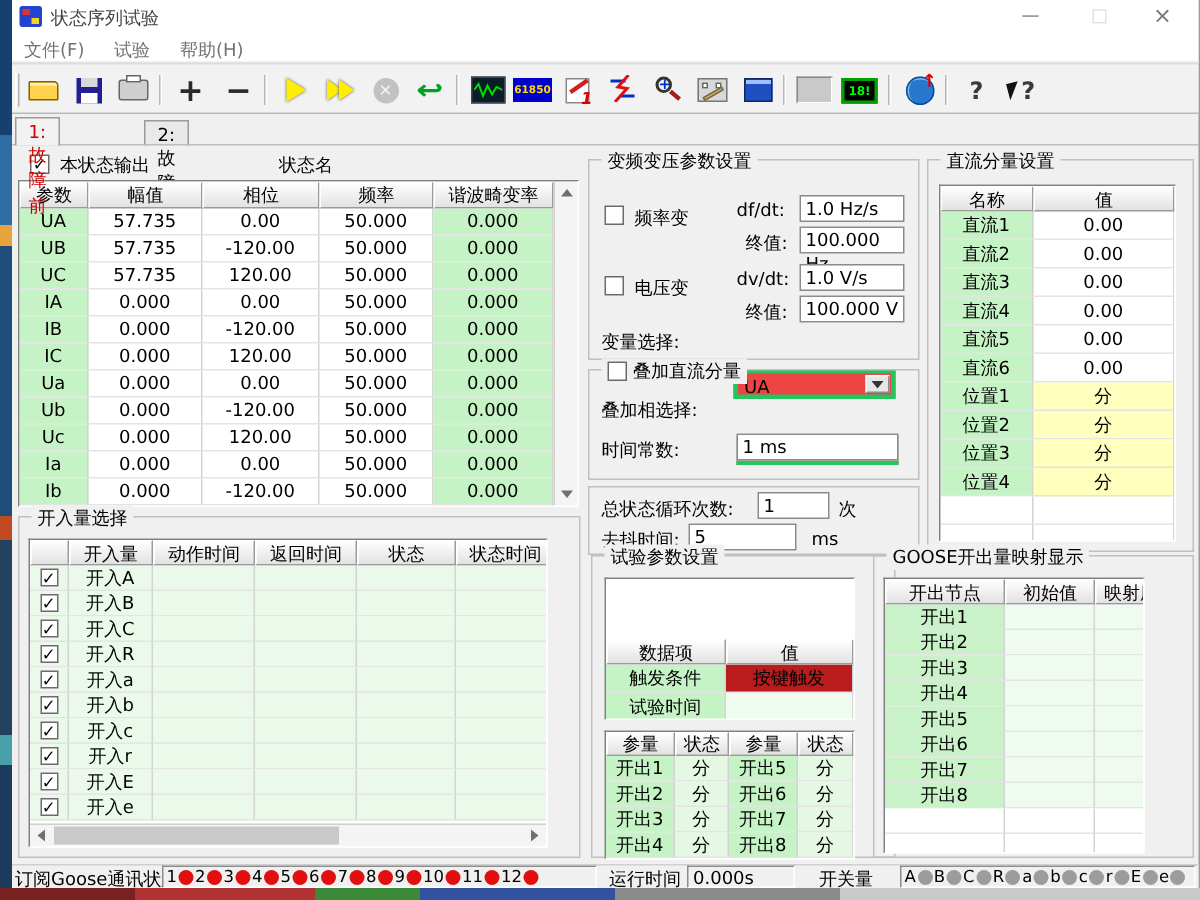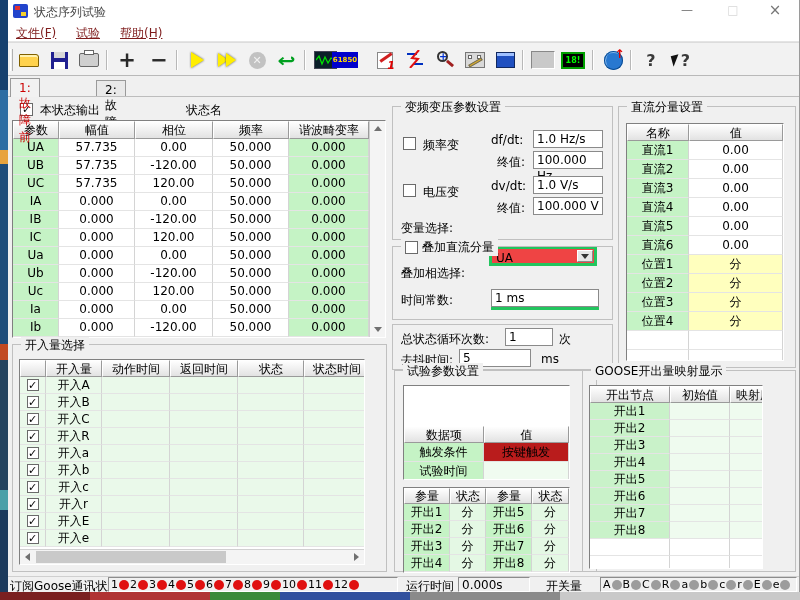--- a/index.html
+++ b/index.html
@@ -18,21 +18,21 @@
   .titlebar { position:absolute; left:0; top:0; width:100%; height:22px; background:#fff; }
   .app-icon { position:absolute; left:5px; top:4px; width:15px; height:14px; background:#2244cc; border-radius:2px; }
   .app-icon i { position:absolute; display:block; }
   .app-icon .r { left:2px; top:2px; width:5px; height:4px; background:#e03030; }
   .app-icon .y { right:2px; bottom:2px; width:5px; height:4px; background:#f4d030; }
   .title-text { position:absolute; left:26px; top:4px; color:#444; }
   .wbtn { position:absolute; top:0; width:32px; height:22px; text-align:center; line-height:20px; color:#777; font-size:12px; }
   .wbtn.max { color:#d8d8d8; }
 
   .menubar { position:absolute; left:0; top:22px; width:100%; height:20px; background:#fff; border-bottom:1px solid #e4e4e4; }
-  .menu-item { position:absolute; top:3px; color:#7f1d1d;text-decoration:underline; }
+  .menu-item { position:absolute; top:3px; color:#737373; }
 
   
   .toolbar { position:absolute; left:0; top:42px; width:100%; height:34px; background:#f2f2f2; border-top:1px solid #dcdcdc; border-bottom:1px solid #b9b9b9; }
   .grip { position:absolute; left:2px; top:6px; width:3px; height:22px; border-left:1px solid #fff; border-right:1px solid #b0b0b0; }
   .tbtn { position:absolute; top:4px; width:26px; height:26px; display:flex; align-items:center; justify-content:center; }
   .tsep { position:absolute; top:7px; width:2px; height:20px; border-left:1px solid #b8b8b8; border-right:1px solid #fff; }
   .glyph-plus { font-size:21px; font-weight:bold; color:#2a2a2a; line-height:20px; }
   .tri-play { width:0; height:0; border-top:8px solid transparent; border-bottom:8px solid transparent; border-left:13px solid #ffee00; filter:drop-shadow(0 0 1px #555); }
   .tri-play.small { border-top-width:7px; border-bottom-width:7px; border-left-width:10px; }
   .ffwd { display:flex; }
@@ -230,21 +230,21 @@
         <span class="undo-glyph">↩</span>
       </span>
     <span class="tsep" style="left:296px"></span>
     <span class="tbtn" style="left:304px">
       <span class="scope">
           <svg width="19" height="12" viewBox="0 0 19 12">
             <polyline points="0,6 3,2 6,10 9,3 12,9 15,4 19,6" fill="none" stroke="#00e000" stroke-width="1.3"></polyline>
           </svg>
         </span>
     </span>
-    <span class="tbtn" style="left:324px">
+    <span class="tbtn" style="left:334px">
         <span class="badge-61850">61850</span>
       </span>
     <span class="tbtn" style="left:364px">
         <span class="notes">
           <i class="pen"></i>
           <i class="one">1</i>
         </span>
       </span>
     <span class="tbtn" style="left:394px">
       <span><svg width="20" height="18" viewBox="0 0 20 18">

